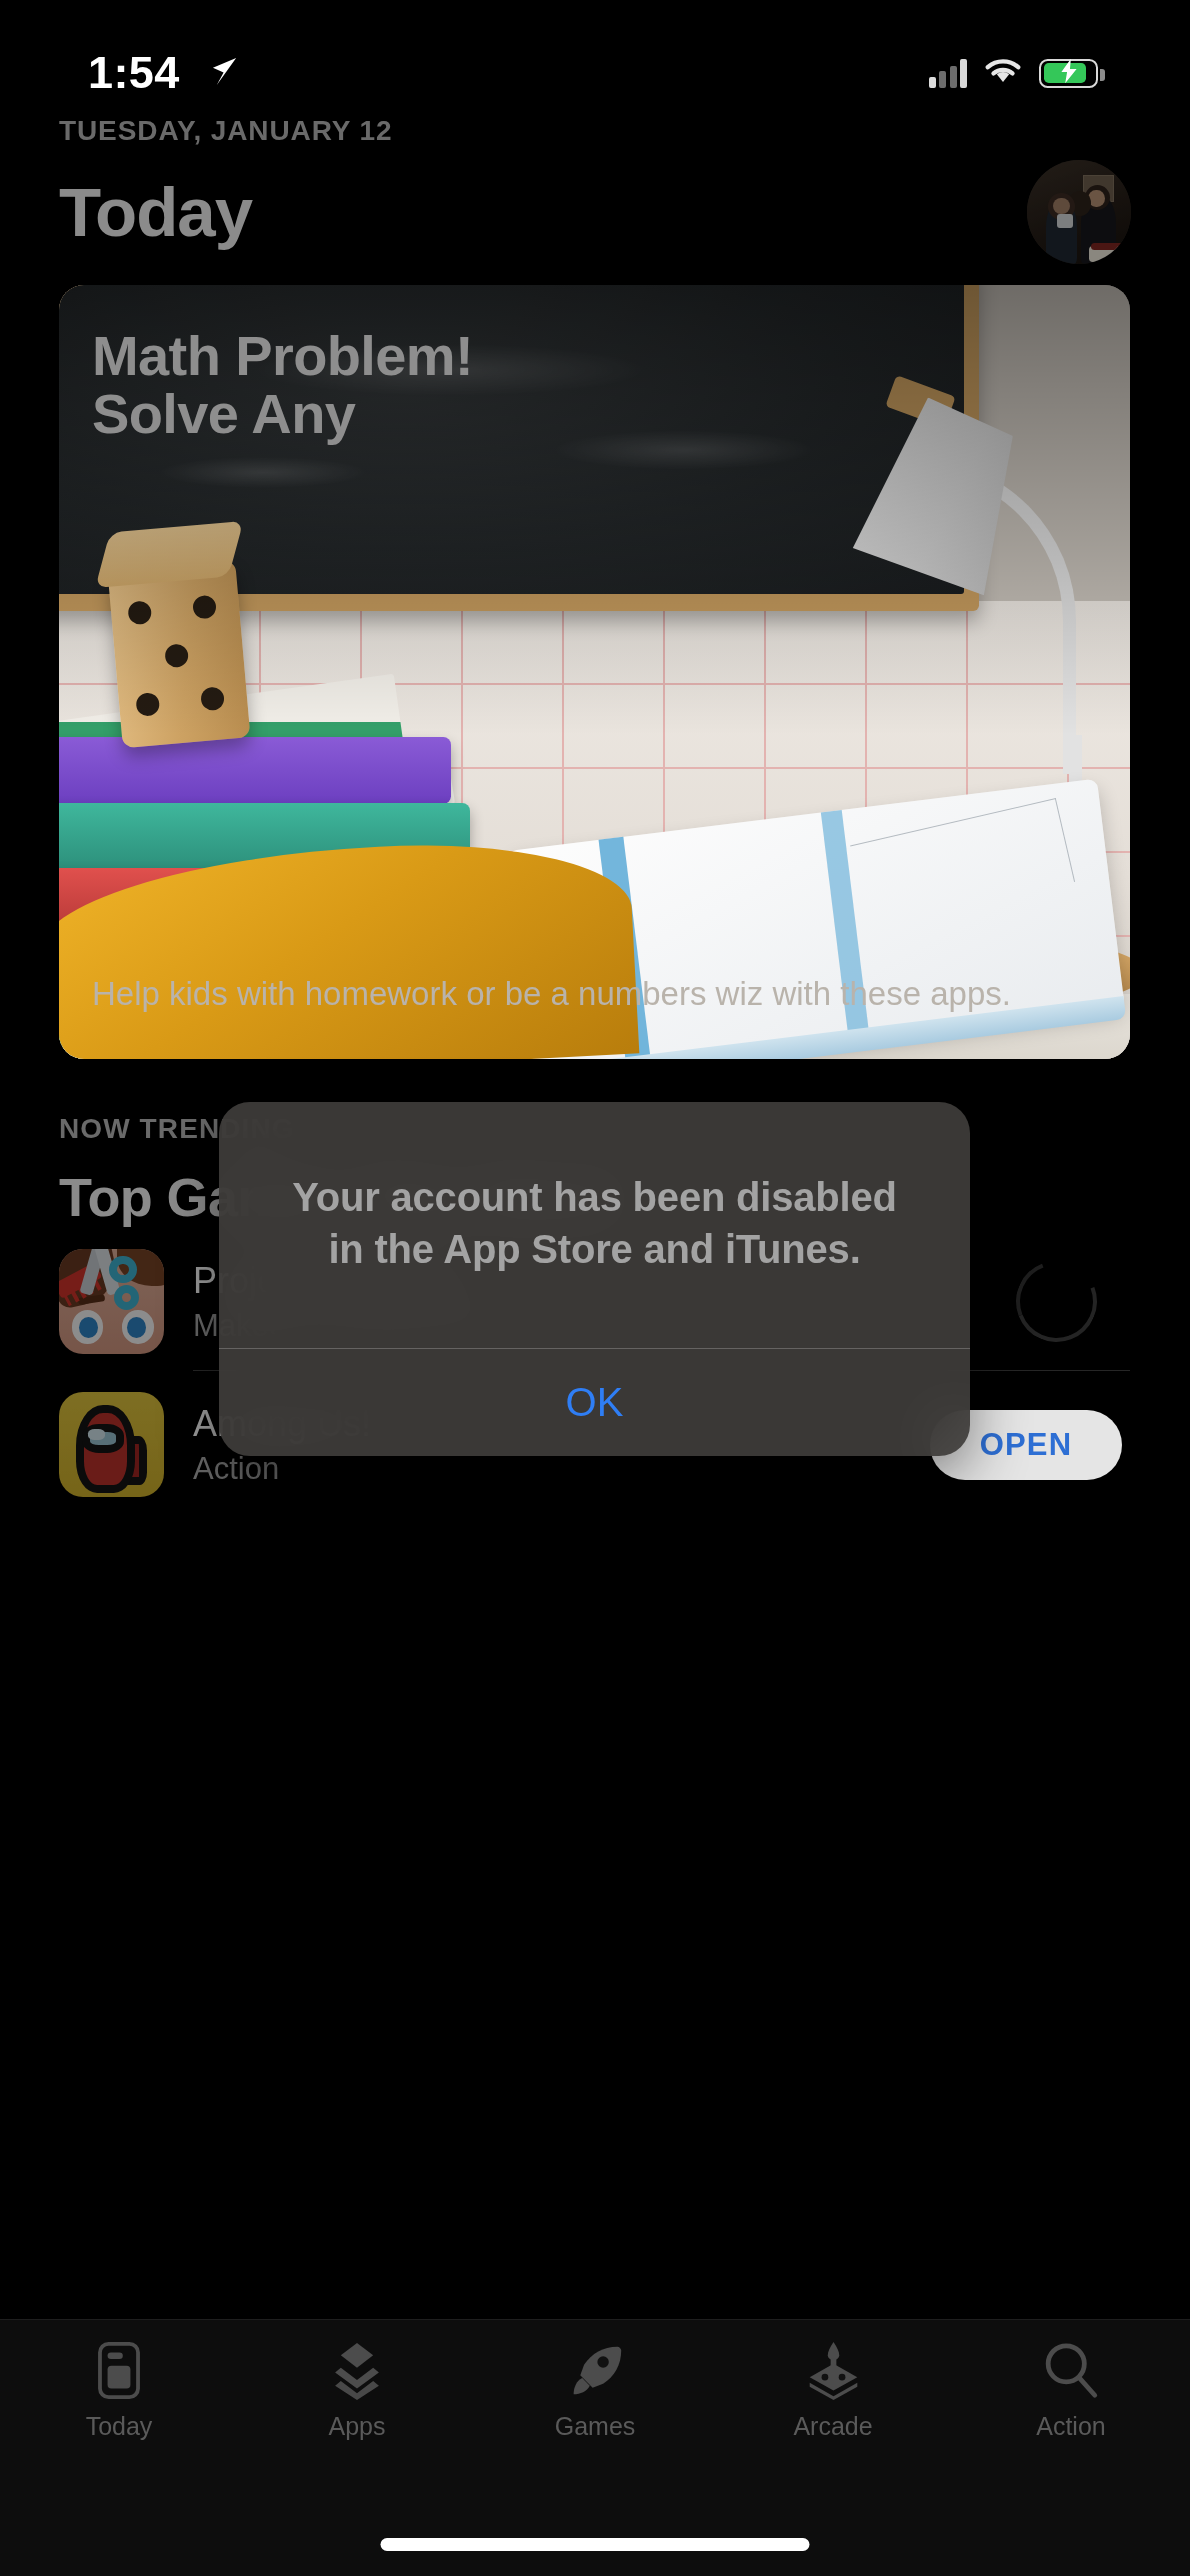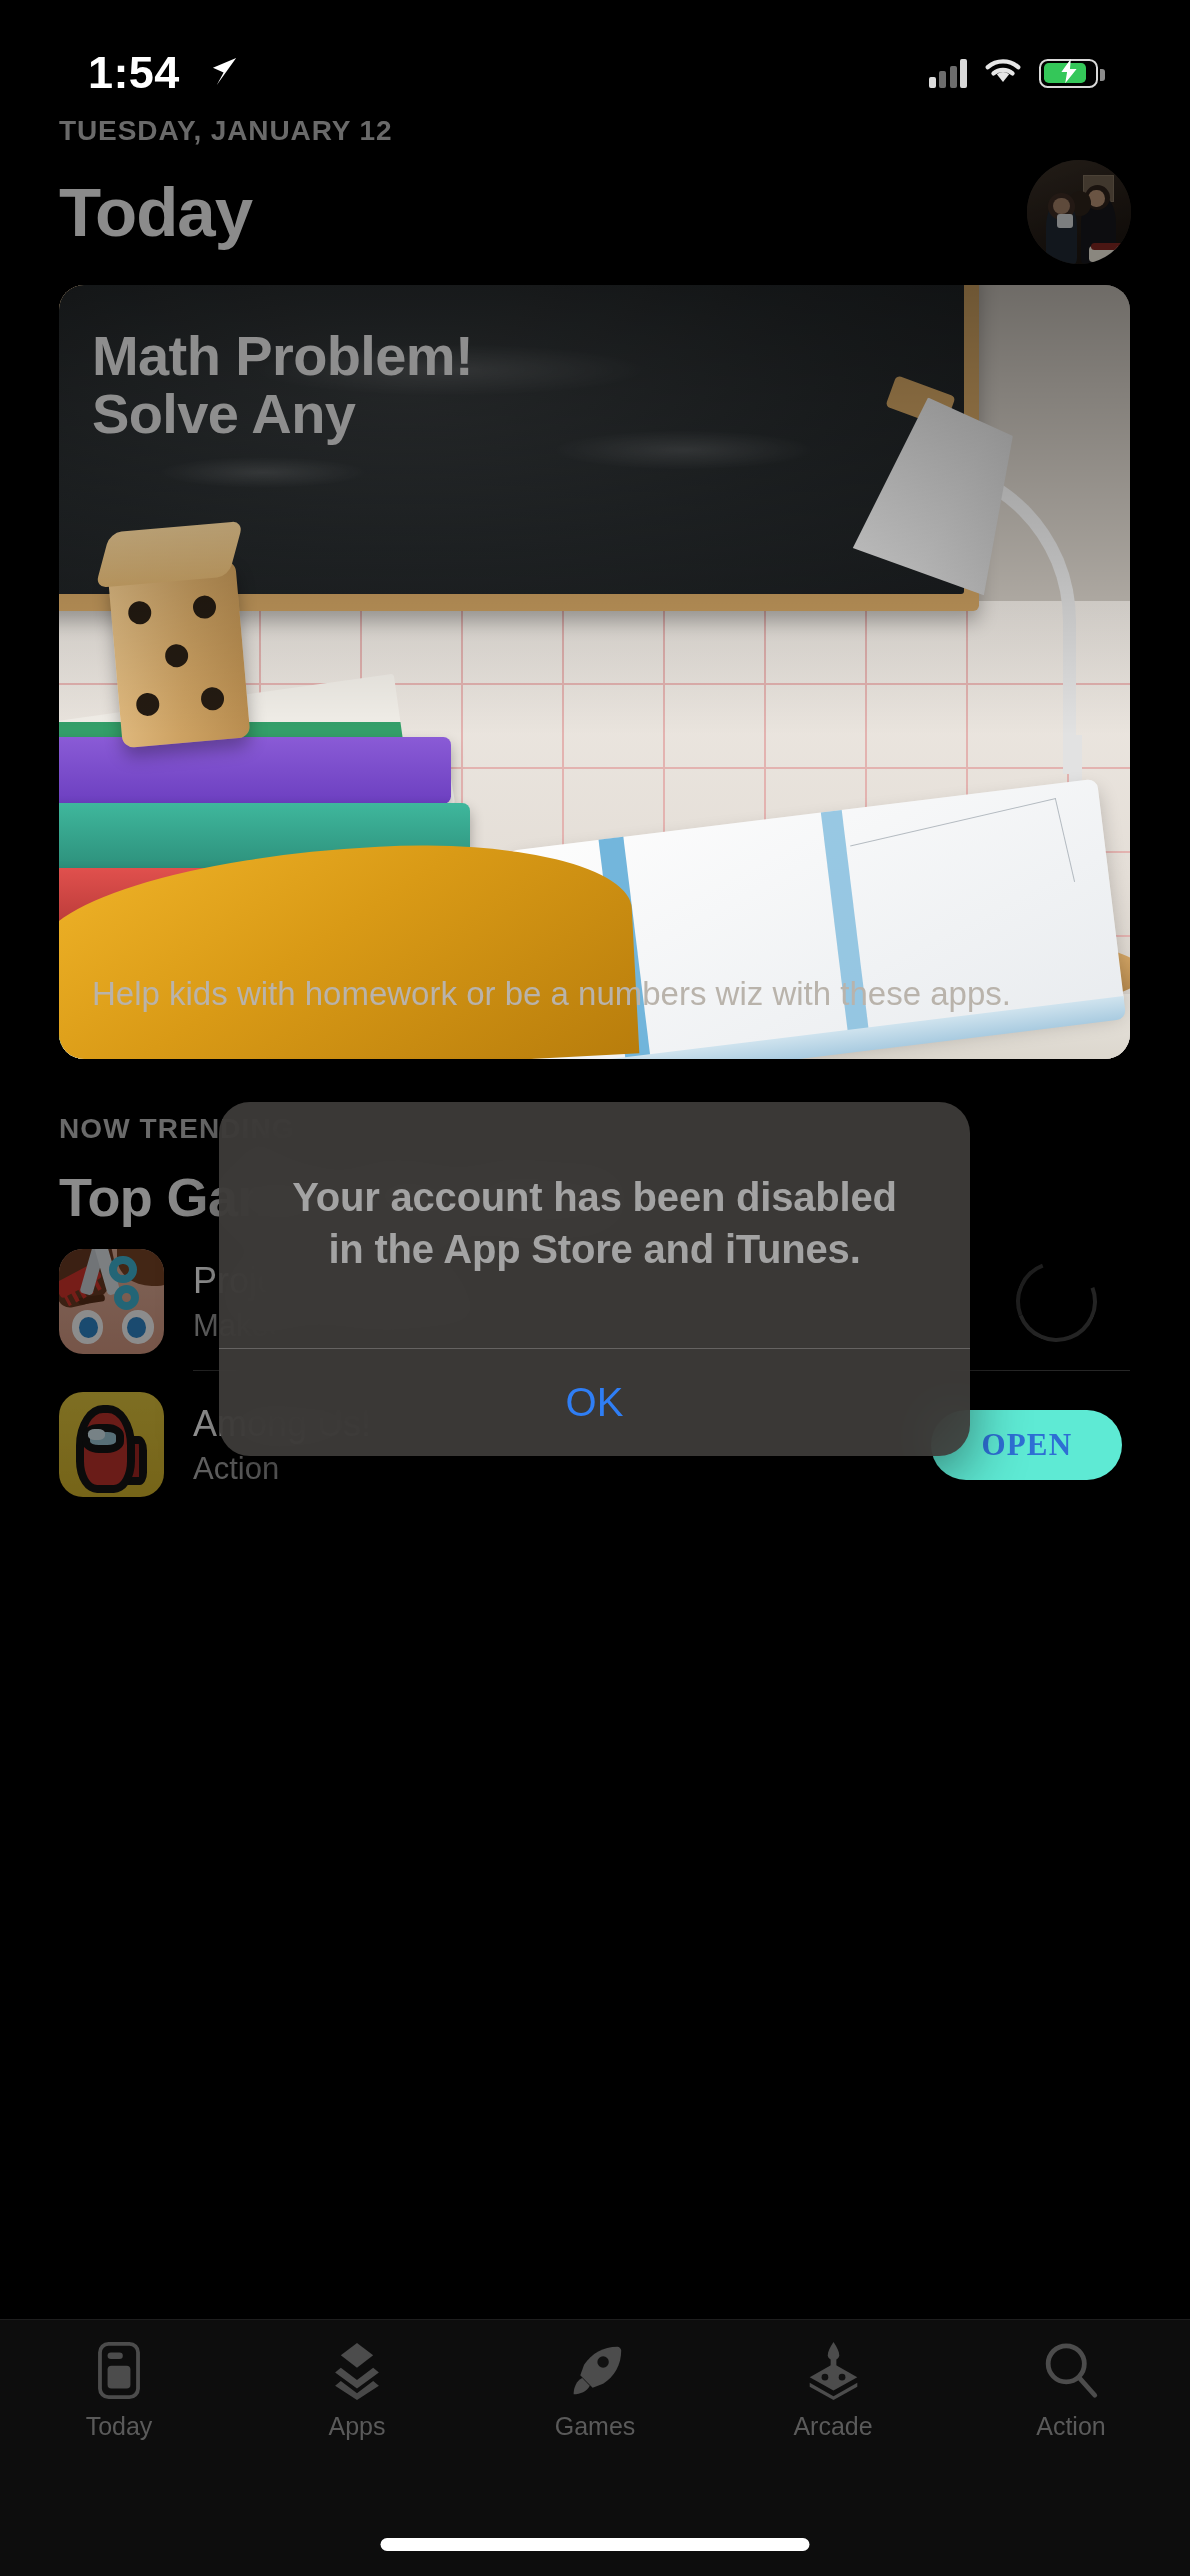--- a/index.html
+++ b/index.html
@@ -203,23 +203,23 @@
   .app-meta{ flex:1; min-width:0; }
   .app-name{ color:#9a9a9a; font-size:36px; font-weight:400; }
   .app-sub{ color:#666; font-size:31px; margin-top:5.8px; }
   .divider{ position:absolute; left:134px; right:0; bottom:0; height:1.9px;
             background:#262626; }
 
   .spinner{ width:81px; height:81px; border-radius:50%;
             border:4.8px solid #242424; border-top-color:transparent;
             border-left-color:#1e1e1e; margin-right:33px;
             transform:rotate(24deg); }
-  .open-btn{ background:#5eead4; border-radius:38px; padding:17px 50px;
+  .open-btn{ background:#e5e5e5; border-radius:38px; padding:17px 50px;
              color:#2e6fd4; font-size:31px; font-weight:700; letter-spacing:1.2px;
-             flex:none; margin-right:7.7px;font-family:Liberation Serif, serif; }
+             flex:none; margin-right:7.7px; }
 
   
   .pm{ position:absolute; inset:0; background:linear-gradient(180deg,#e7b6a0,#d79a83); }
   .pm .hair{ position:absolute; left:-6%; top:-8%; width:60%; height:60%;
      background:#6b3b22; border-radius:0 0 60% 20%; transform:rotate(-12deg); }
   .pm .hair2{ position:absolute; right:-10%; top:-10%; width:55%; height:45%;
      background:#7a4527; border-radius:0 0 30% 60%; }
   .pm .brow{ position:absolute; left:18%; top:44%; width:26%; height:7%;
      background:#5a3018; border-radius:5.8px; transform:rotate(-8deg); }
   .pm .eyeL{ position:absolute; left:12%; top:58%; width:30%; height:32%;

